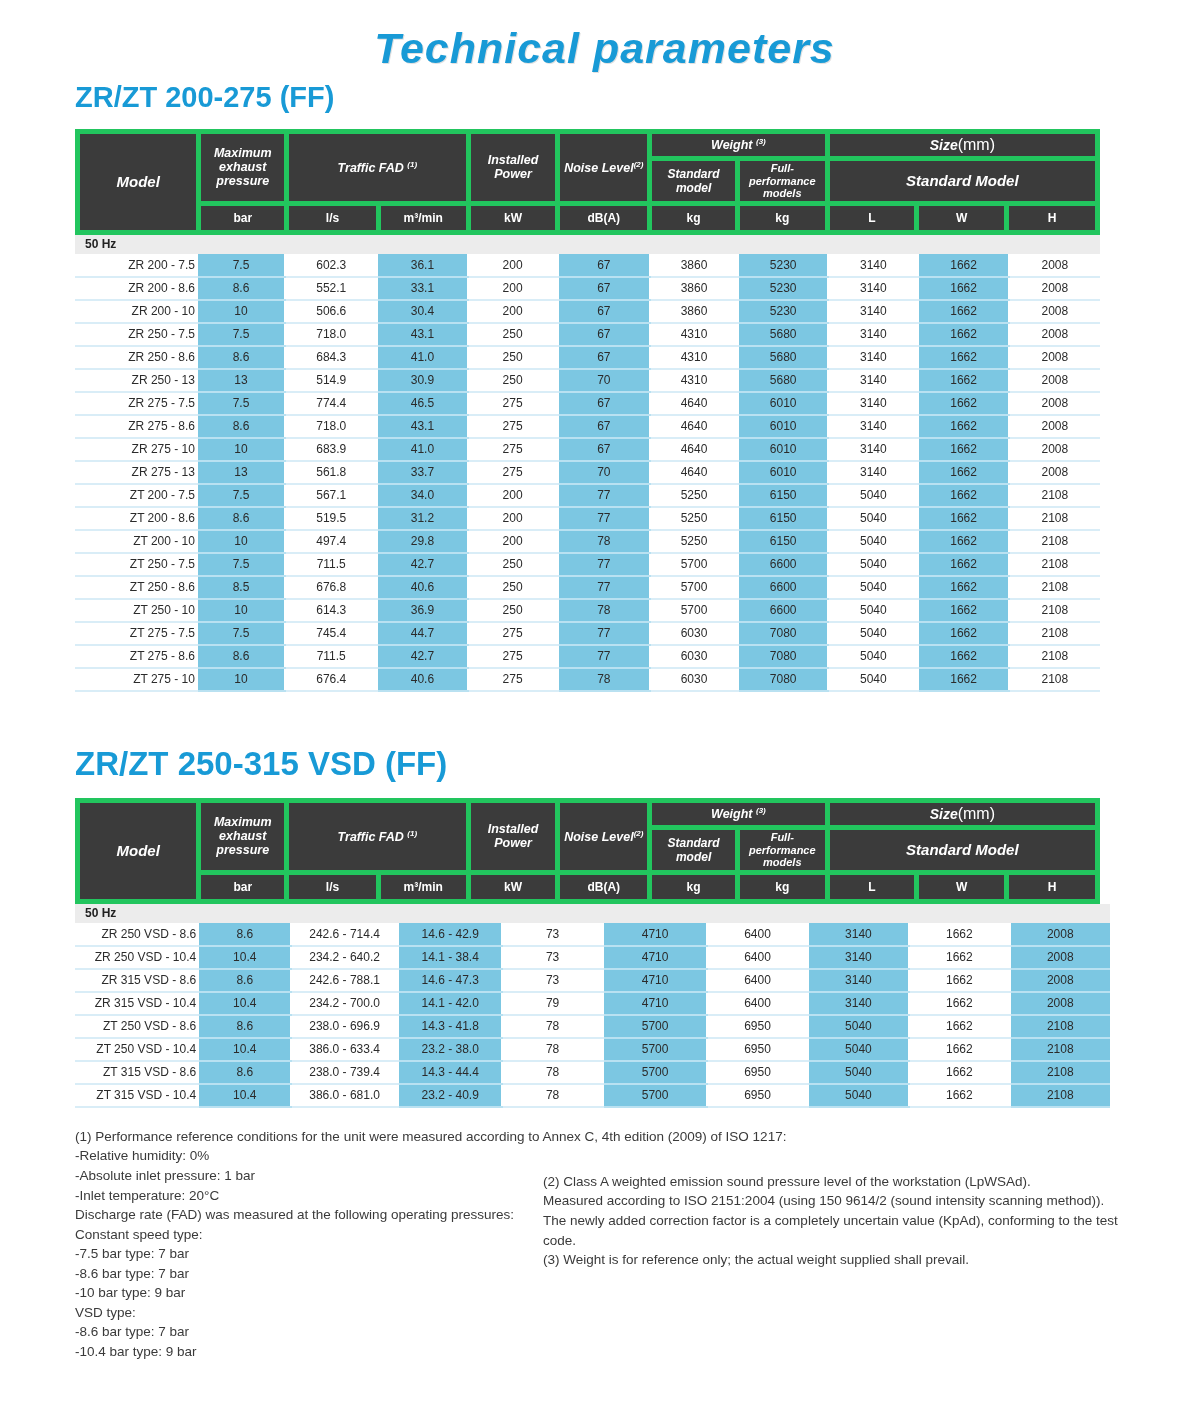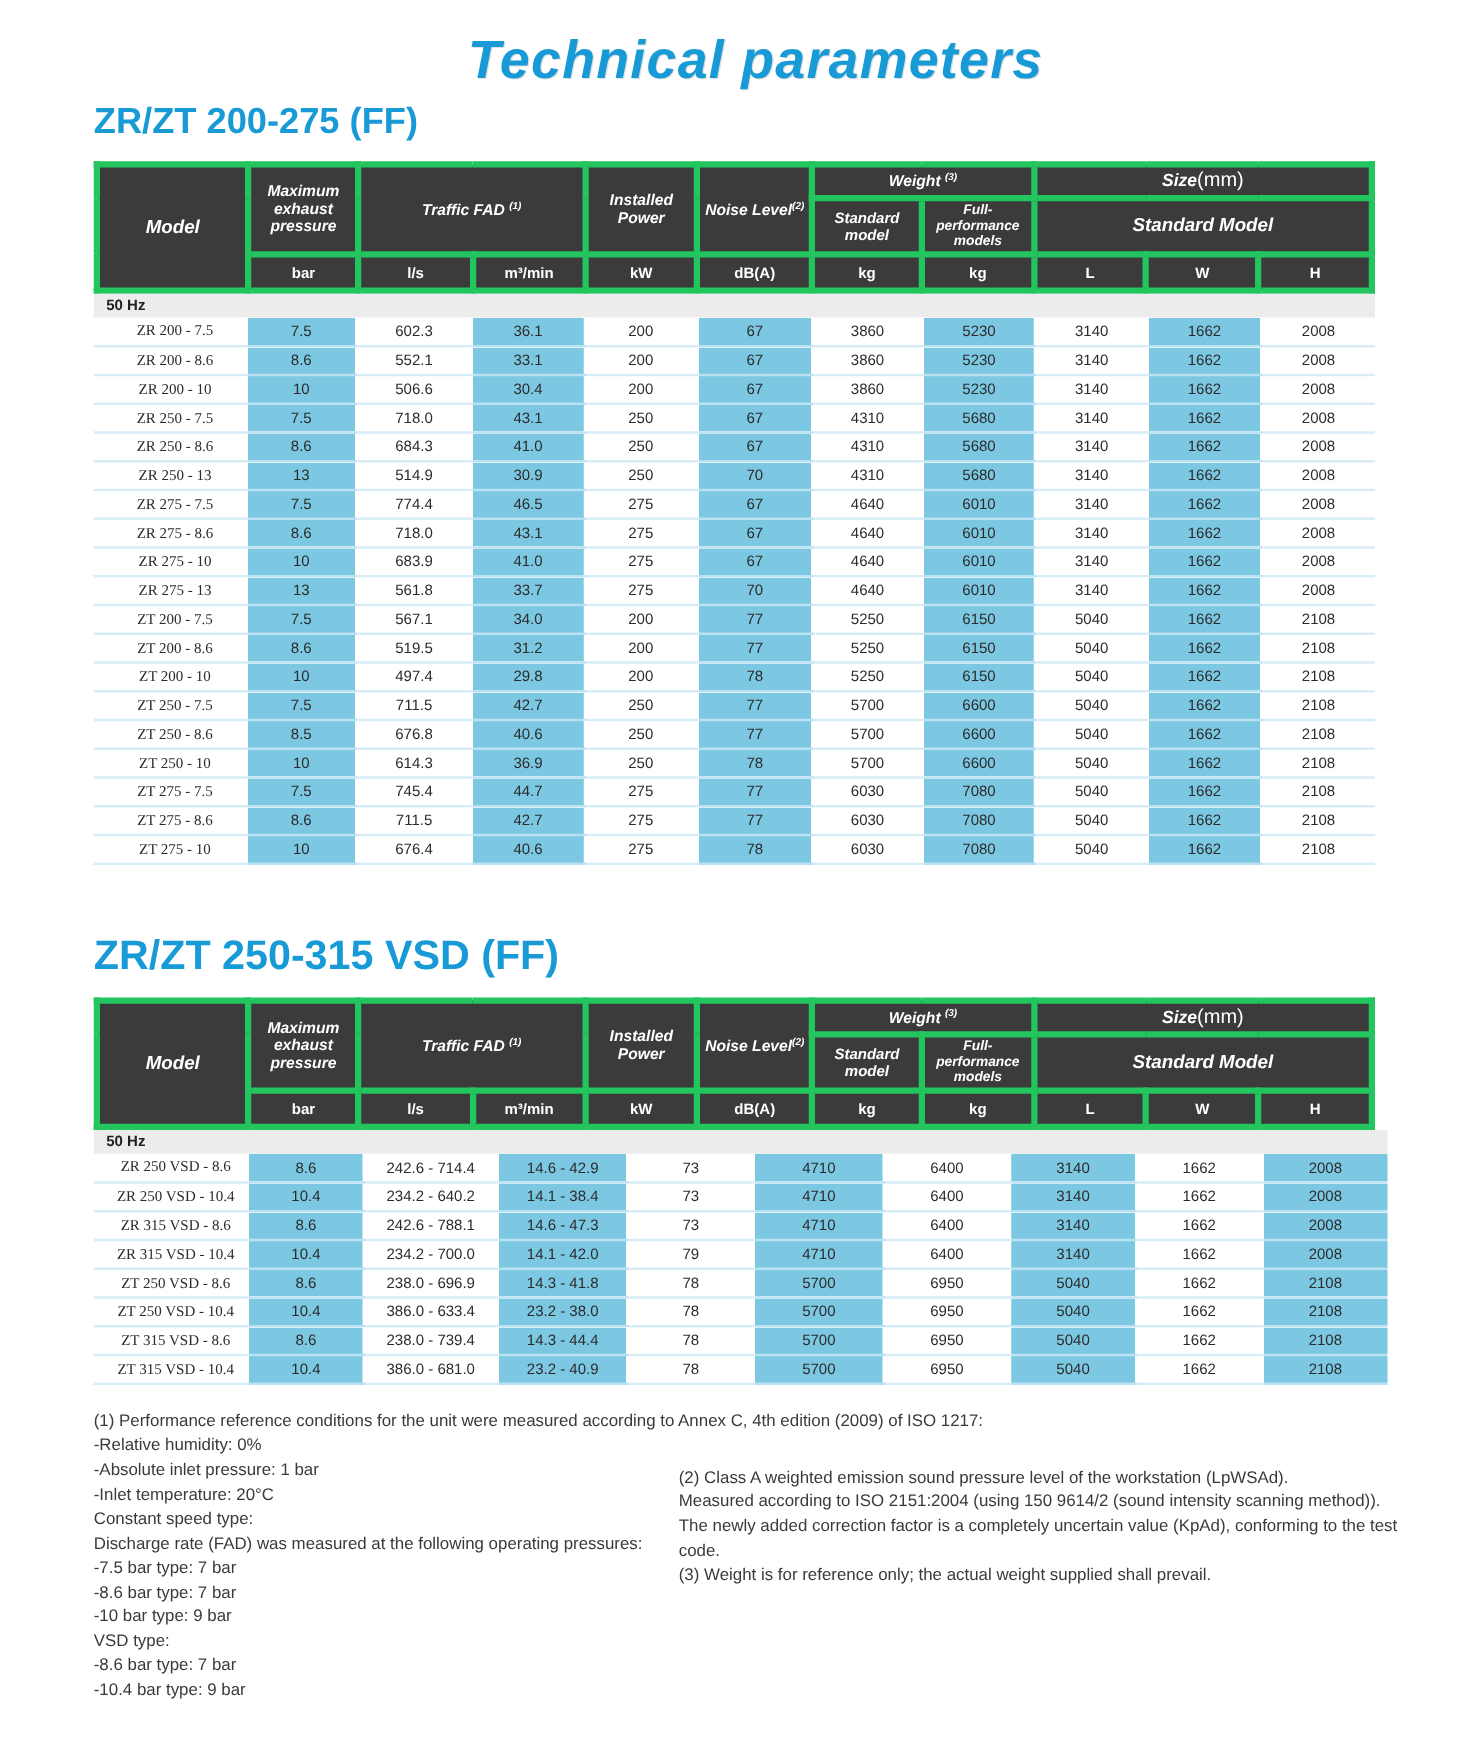--- a/index.html
+++ b/index.html
@@ -40,21 +40,21 @@
 
   .band{background:var(--band-bg,#ececec);height:19px;display:flex;align-items:center;
         padding-left:10px;font-size:12px;font-weight:700;color:#222;width:1025px;}
   .band.w2{width:1035px;}
 
   .dtable{width:1025px;font-size:12px;color:#2b2b2b;}
   .dtable td{height:23px;text-align:center;border-bottom:2px solid var(--line-white,#d9edf7);
              background:#fff;overflow:hidden;white-space:nowrap;}
   .dtable td + td{border-left:2px solid #fff;}
   .dtable td.blue{background:var(--cell-highlight,#7cc7e2);border-bottom-color:var(--line-blue,#b9e1f1);}
-  .dtable td.c-model{text-align:center;padding-left:10px;font-family:Liberation Serif, serif;}
+  .dtable td.c-model{text-align:right;padding-left:10px;}
   .dtable2{width:1035px;}
 
   .footnotes{position:relative;margin-top:19px;font-size:13.5px;
              line-height:1.45;color:#3a3a3a;width:1069px;min-height:250px;}
   .fn-left div{white-space:nowrap;}
   .fn-right{position:absolute;left:468px;top:45px;width:601px;}
 </style>
 </head>
 <body>
 
@@ -558,22 +558,22 @@
         </tr>
       </tbody>
   </table>
 
   <div class="footnotes">
     <div class="fn-left">
       <div>(1) Performance reference conditions for the unit were measured according to Annex C, 4th edition (2009) of ISO 1217:</div>
       <div>-Relative humidity: 0%</div>
       <div>-Absolute inlet pressure: 1 bar</div>
       <div>-Inlet temperature: 20°C</div>
+      <div>Discharge rate (FAD) was measured at the following operating pressures:</div>
       <div>Constant speed type:</div>
-      <div>Discharge rate (FAD) was measured at the following operating pressures:</div>
       <div>-7.5 bar type: 7 bar</div>
       <div>-8.6 bar type: 7 bar</div>
       <div>-10 bar type: 9 bar</div>
       <div>VSD type:</div>
       <div>-8.6 bar type: 7 bar</div>
       <div>-10.4 bar type: 9 bar</div>
     </div>
     <div class="fn-right">
       <div>(2) Class A weighted emission sound pressure level of the workstation (LpWSAd).</div>
       <div>Measured according to ISO 2151:2004 (using 150 9614/2 (sound intensity scanning method)).</div>

